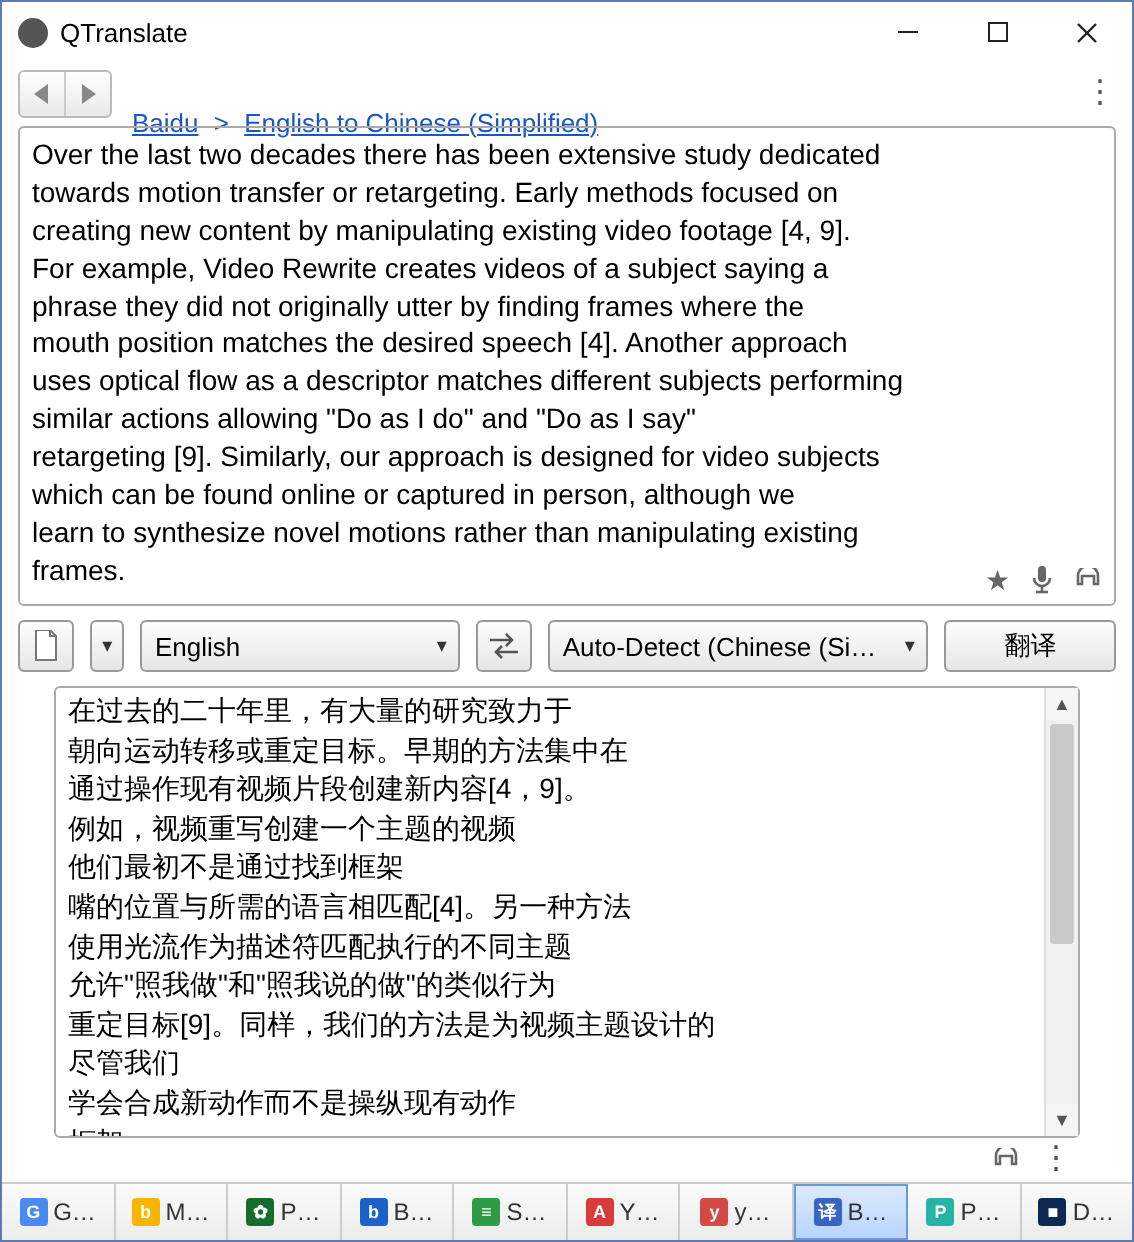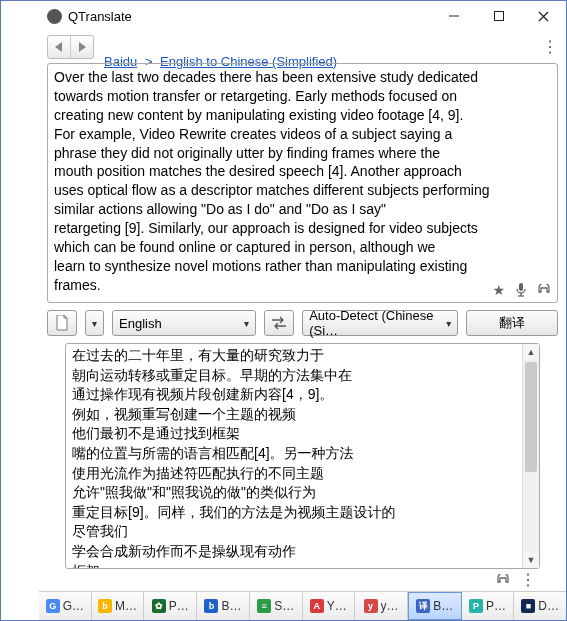--- a/index.html
+++ b/index.html
@@ -1,16 +1,16 @@
 <!DOCTYPE html>
 <html><head>
 <meta charset="utf-8">
 <style>
   html,body{margin:0;padding:0;font-family:"Segoe UI",Arial,sans-serif;font-size:13px;background:#fff;color:#000;}
-  .window{width:567px;height:621px;border:1px solid #5a7bb5;box-sizing:border-box;display:flex;flex-direction:column;background:#fff;padding-left:38px;}
+  .window{width:567px;height:621px;border:1px solid #5a7bb5;box-sizing:border-box;display:flex;flex-direction:column;background:#fff;}
   
   .titlebar{height:30px;display:flex;align-items:center;padding:0 0 0 8px;}
   .titlebar .icon{width:15px;height:15px;border-radius:50%;background:#555;margin-right:6px;}
   .titlebar .title{flex:1;font-size:13px;color:#000;}
   .winbtns{display:flex;height:100%;}
   .winbtn{width:45px;display:flex;align-items:center;justify-content:center;color:#222;font-size:12px;font-family:Arial;}
   .winbtn.close{}
   
   .navbar{height:32px;display:flex;align-items:center;padding:0 8px;background:#fff;}
   .navbtns{display:flex;border:1px solid #bbb;border-radius:3px;overflow:hidden;background:linear-gradient(#fff,#e9e9e9);}
@@ -24,22 +24,22 @@
   .srcwrap{margin:0 8px;}
   .srcbox{border:1px solid #aaa;border-radius:3px;height:238px;position:relative;}
   .srctext{position:absolute;inset:0;padding:4px 6px;font-size:14px;line-height:1.35;overflow:auto;white-space:pre-wrap;resize:none;border:none;outline:none;background:transparent;font-family:inherit;}
   .srcicons{position:absolute;right:6px;bottom:4px;display:flex;gap:10px;color:#666;font-size:14px;align-items:center;}
   
   .midbar{height:40px;display:flex;align-items:center;gap:8px;padding:0 8px;}
   .btn{height:26px;border:1px solid #999;border-radius:3px;background:linear-gradient(#fdfdfd,#e6e6e6);display:flex;align-items:center;justify-content:center;padding:0 6px;font-size:13px;box-sizing:border-box;}
   .btn.icon{width:32px;padding:0;}
   .select{flex:0 0 auto;height:26px;border:1px solid #999;border-radius:3px;background:linear-gradient(#fdfdfd,#e6e6e6);display:flex;align-items:center;padding:0 6px;font-size:13px;justify-content:space-between;box-sizing:border-box;}
   .select .caret{font-size:10px;color:#333;margin-left:6px;}
-  .sel1{width:144px;}
-  .sel2{width:156px;}
+  .sel1{width:160px;}
+  .sel2{width:190px;}
   .translate-btn{width:97px;justify-content:center;}
   
   .outwrap{margin:0 26px;flex:1;display:flex;flex-direction:column;min-height:0;}
   .outbox{flex:1;border:1px solid #aaa;border-radius:3px;position:relative;min-height:0;}
   .outtext{position:absolute;left:0;top:0;right:16px;bottom:0;padding:2px 6px;font-size:14px;line-height:1.4;overflow:hidden;white-space:pre-wrap;}
   .scroll{position:absolute;right:0;top:0;bottom:0;width:16px;background:#f0f0f0;border-left:1px solid #ddd;}
   .scroll .arrow{height:16px;display:flex;align-items:center;justify-content:center;font-size:9px;color:#555;background:#f5f5f5;}
   .scroll .thumb{position:absolute;left:2px;right:2px;top:18px;height:110px;background:#c9c9c9;border-radius:2px;}
   .outicons{height:22px;display:flex;align-items:center;justify-content:flex-end;gap:10px;padding:0 4px;color:#666;font-size:14px;}
   

